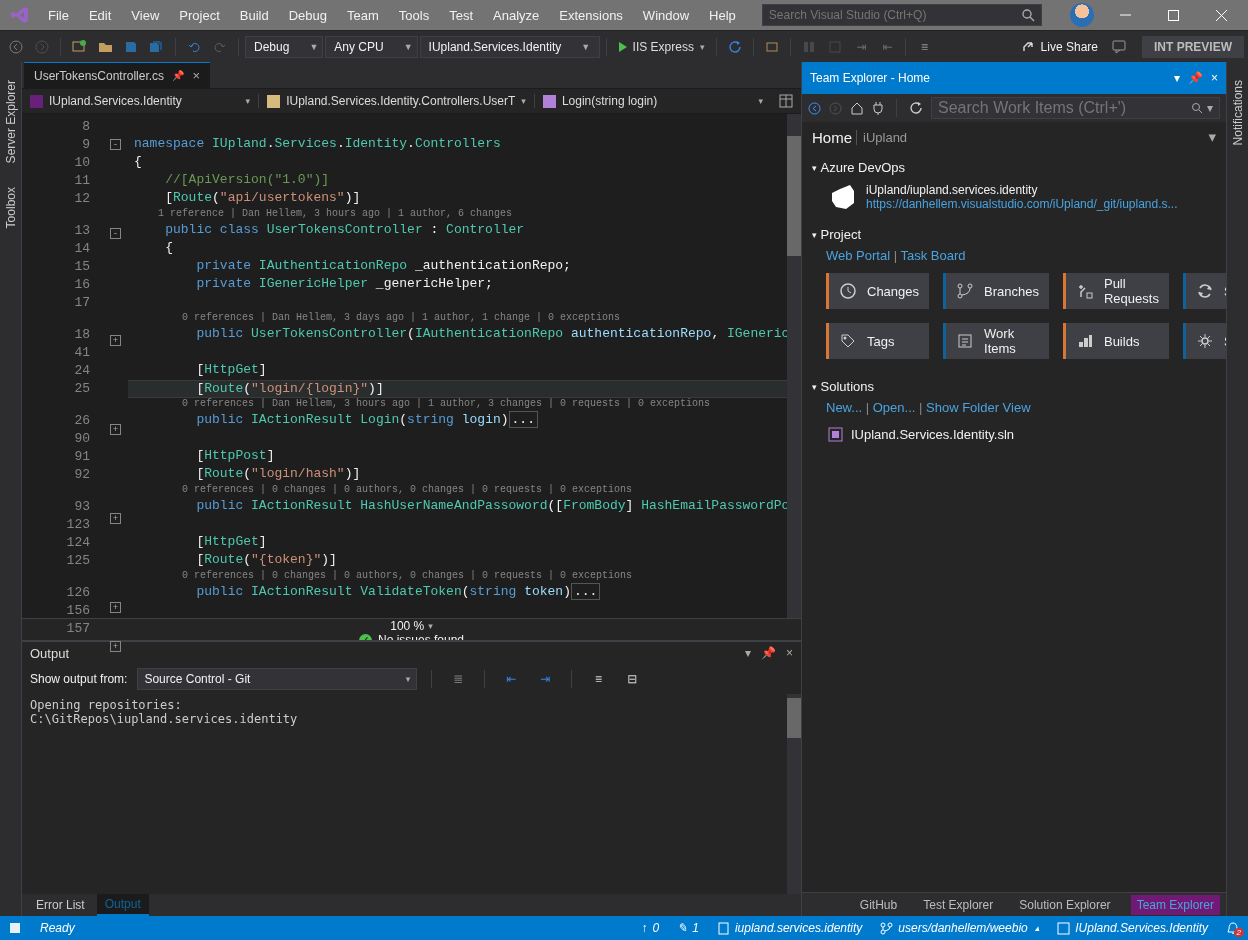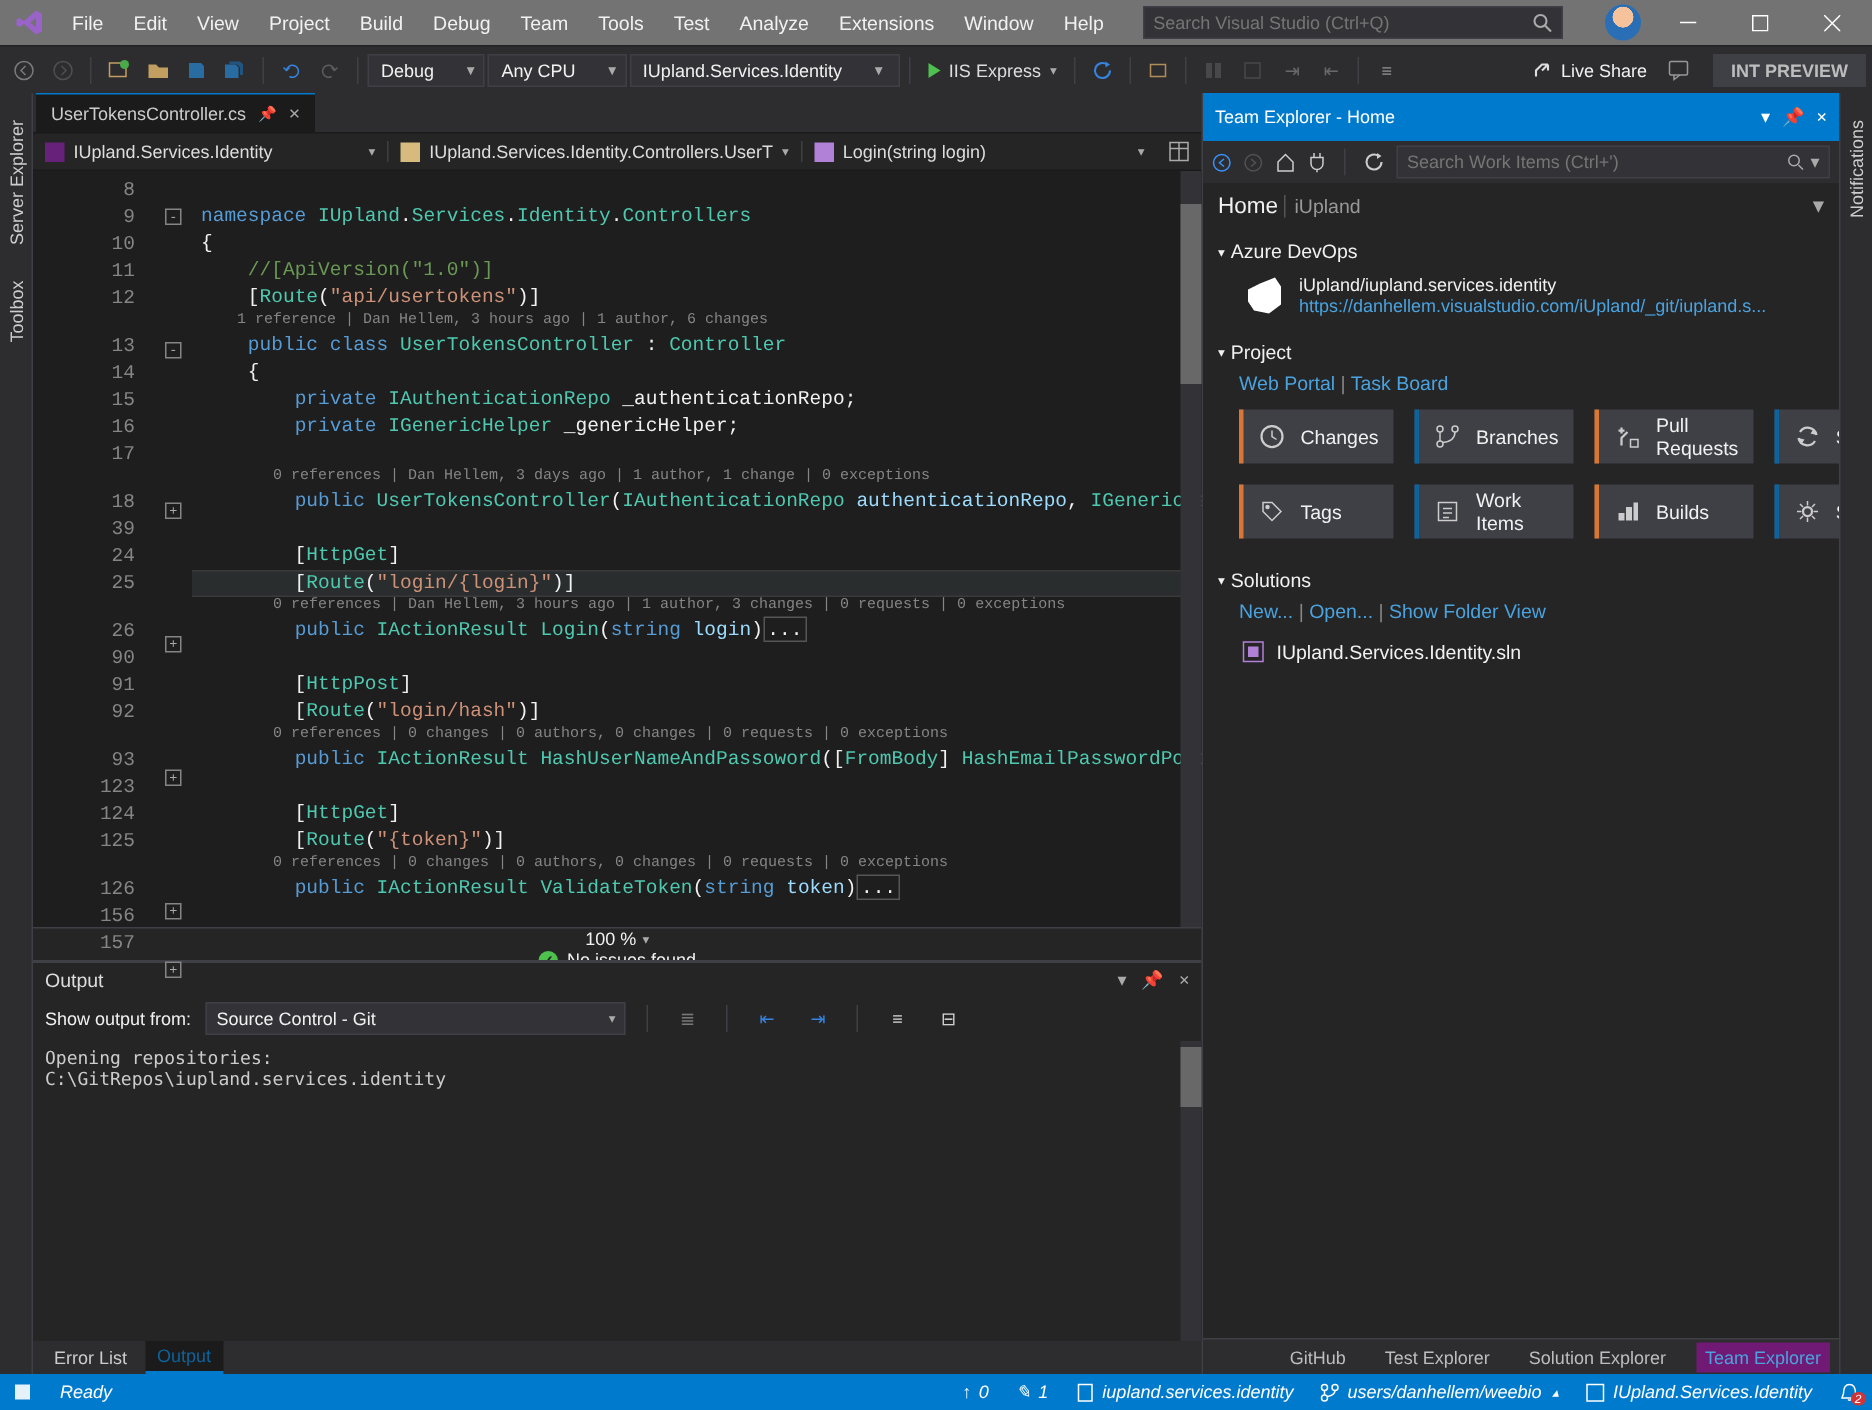--- a/index.html
+++ b/index.html
@@ -79,21 +79,21 @@
 .out-body { flex:1; background: #252526; font-family: Consolas, monospace; font-size: 12px; color: #ccc; padding: 4px 8px; position: relative; min-height: 200px; }
 .out-tabs { height: 22px; display: flex; align-items: center; padding: 0 6px; gap: 4px; background: #2d2d30; }
 .otab { padding: 3px 8px; font-size: 12px; color: #ccc; }
 .otab.active { color: #0e639c; background: #1b1b1c; border-bottom: 2px solid #007acc; }
 
 .right-panel { width: 425px; background: #252526; display: flex; flex-direction: column; border-left: 1px solid #3f3f46; }
 .te-header { height: 24px; background: #007acc; display: flex; align-items: center; padding: 16px 8px; font-size: 12px; color: #fff; }
 .te-header .te-r { margin-left: auto; display: flex; gap: 8px; }
 .te-toolbar { height: 28px; background: #2d2d30; display: flex; align-items: center; padding: 0 6px; gap: 8px; }
 .te-search { flex: 1; height: 22px; background: #333337; border: 1px solid #3f3f46; display: flex; align-items: center; padding: 0 6px; }
-.te-search input { background: transparent; border: none; color: #b8b8b8; width: 100%; outline: none; font-size: 12px;}
+.te-search input { background: transparent; border: none; color: #b8b8b8; width: 100%; outline: none; font-size: 16px;}
 .te-home-row { height: 30px; display: flex; align-items: center; padding: 0 10px; font-size: 15px; }
 .te-home-row .sub { font-size: 13px; color: #999; margin-left: 4px; border-left: 1px solid #555; padding-left: 6px;}
 .section { padding: 4px 10px; }
 .sec-title { display: flex; align-items: center; gap: 4px; font-size: 13px; padding: 4px 0; }
 .sec-arrow { font-size: 9px; }
 .devops-row { display: flex; gap: 10px; padding: 4px 4px 4px 16px; align-items: flex-start; }
 .devops-icon { width: 28px; height: 28px; flex: none; }
 .link { color: #4aa3df; cursor: pointer; }
 .link-row { font-size: 13px; padding: 2px 0 8px 14px; }
 .tile-grid { display: grid; grid-template-columns: 1fr 1fr 1fr 1fr; gap: 14px; padding: 2px 0 8px 14px; }
@@ -316,21 +316,21 @@
           <div class="ln">11</div>
           <div class="ln">12</div>
           <div class="lens"></div>
           <div class="ln">13</div>
           <div class="ln">14</div>
           <div class="ln">15</div>
           <div class="ln">16</div>
           <div class="ln">17</div>
           <div class="lens"></div>
           <div class="ln">18</div>
-          <div class="ln">39</div>
+          <div class="ln">41</div>
           <div class="ln">24</div>
           <div class="ln">25</div>
           <div class="lens"></div>
           <div class="ln">26</div>
           <div class="ln">90</div>
           <div class="ln">91</div>
           <div class="ln">92</div>
           <div class="lens"></div>
           <div class="ln">93</div>
           <div class="ln">123</div>

